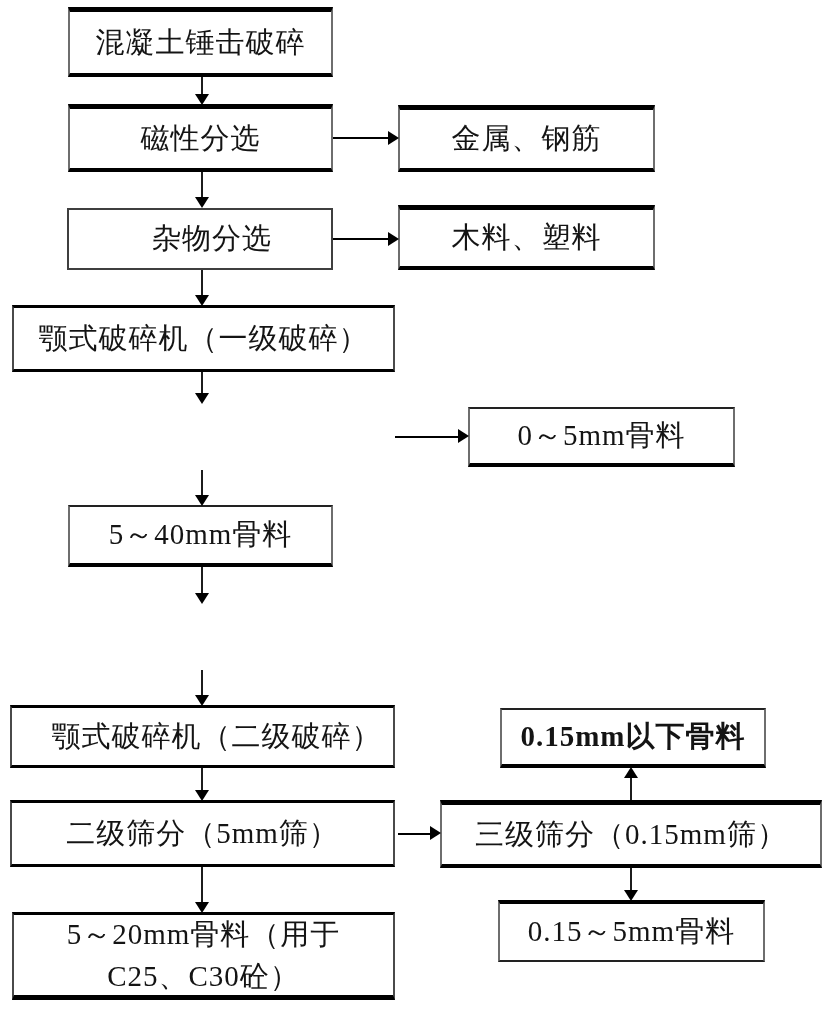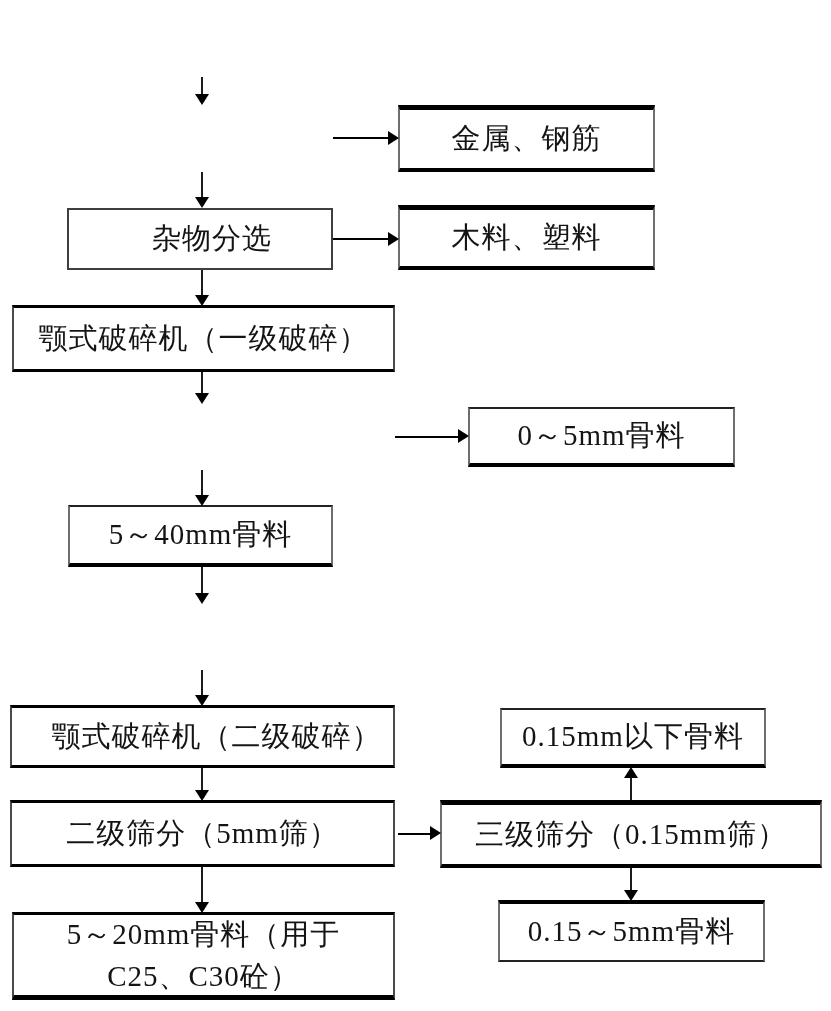--- a/index.html
+++ b/index.html
@@ -49,21 +49,27 @@
     position: absolute; width: 0; height: 0;
     border-top: 7px solid transparent; border-bottom: 7px solid transparent;
     border-left: 11px solid #000;
   }
 </style>
 </head>
 <body>
 
 <div id="canvas">
 
+  <div class="node bd-heavy" style="left:68px; top:7px; width:265px; height:70px;">
+    <span>混凝土锤击破碎</span>
+  </div>
 
+  <div class="node bd-heavy" style="left:68px; top:104px; width:265px; height:68px;">
+    <span>磁性分选</span>
+  </div>
 
   <div class="node bd-light" style="left:67px; top:208px; width:266px; height:62px;">
     <span>杂物分选</span>
   </div>
 
   <div class="node bd-med" style="left:12px; top:305px; width:383px; height:67px;">
     <span>颚式破碎机（一级破碎）</span>
   </div>
 
 
@@ -90,21 +96,21 @@
   </div>
 
   <div class="node bd-heavy" style="left:398px; top:205px; width:257px; height:65px;">
     <span>木料、塑料</span>
   </div>
 
   <div class="node bd-botfat" style="left:468px; top:407px; width:267px; height:60px;">
     <span>0～5mm骨料</span>
   </div>
 
-  <div class="node bd-botfat" style="left:500px; top:708px; width:266px; height:60px;">
+  <div class="node bd-botfat" style="left:500px; top:708px; width:266px; height:60px;font-weight:bold;">
     <span>0.15mm以下骨料</span>
   </div>
 
   <div class="node bd-heavy" style="left:440px; top:800px; width:382px; height:68px;">
     <span>三级筛分（0.15mm筛）</span>
   </div>
 
   <div class="node bd-topfat" style="left:498px; top:900px; width:267px; height:62px;">
     <span>0.15～5mm骨料</span>
   </div>

